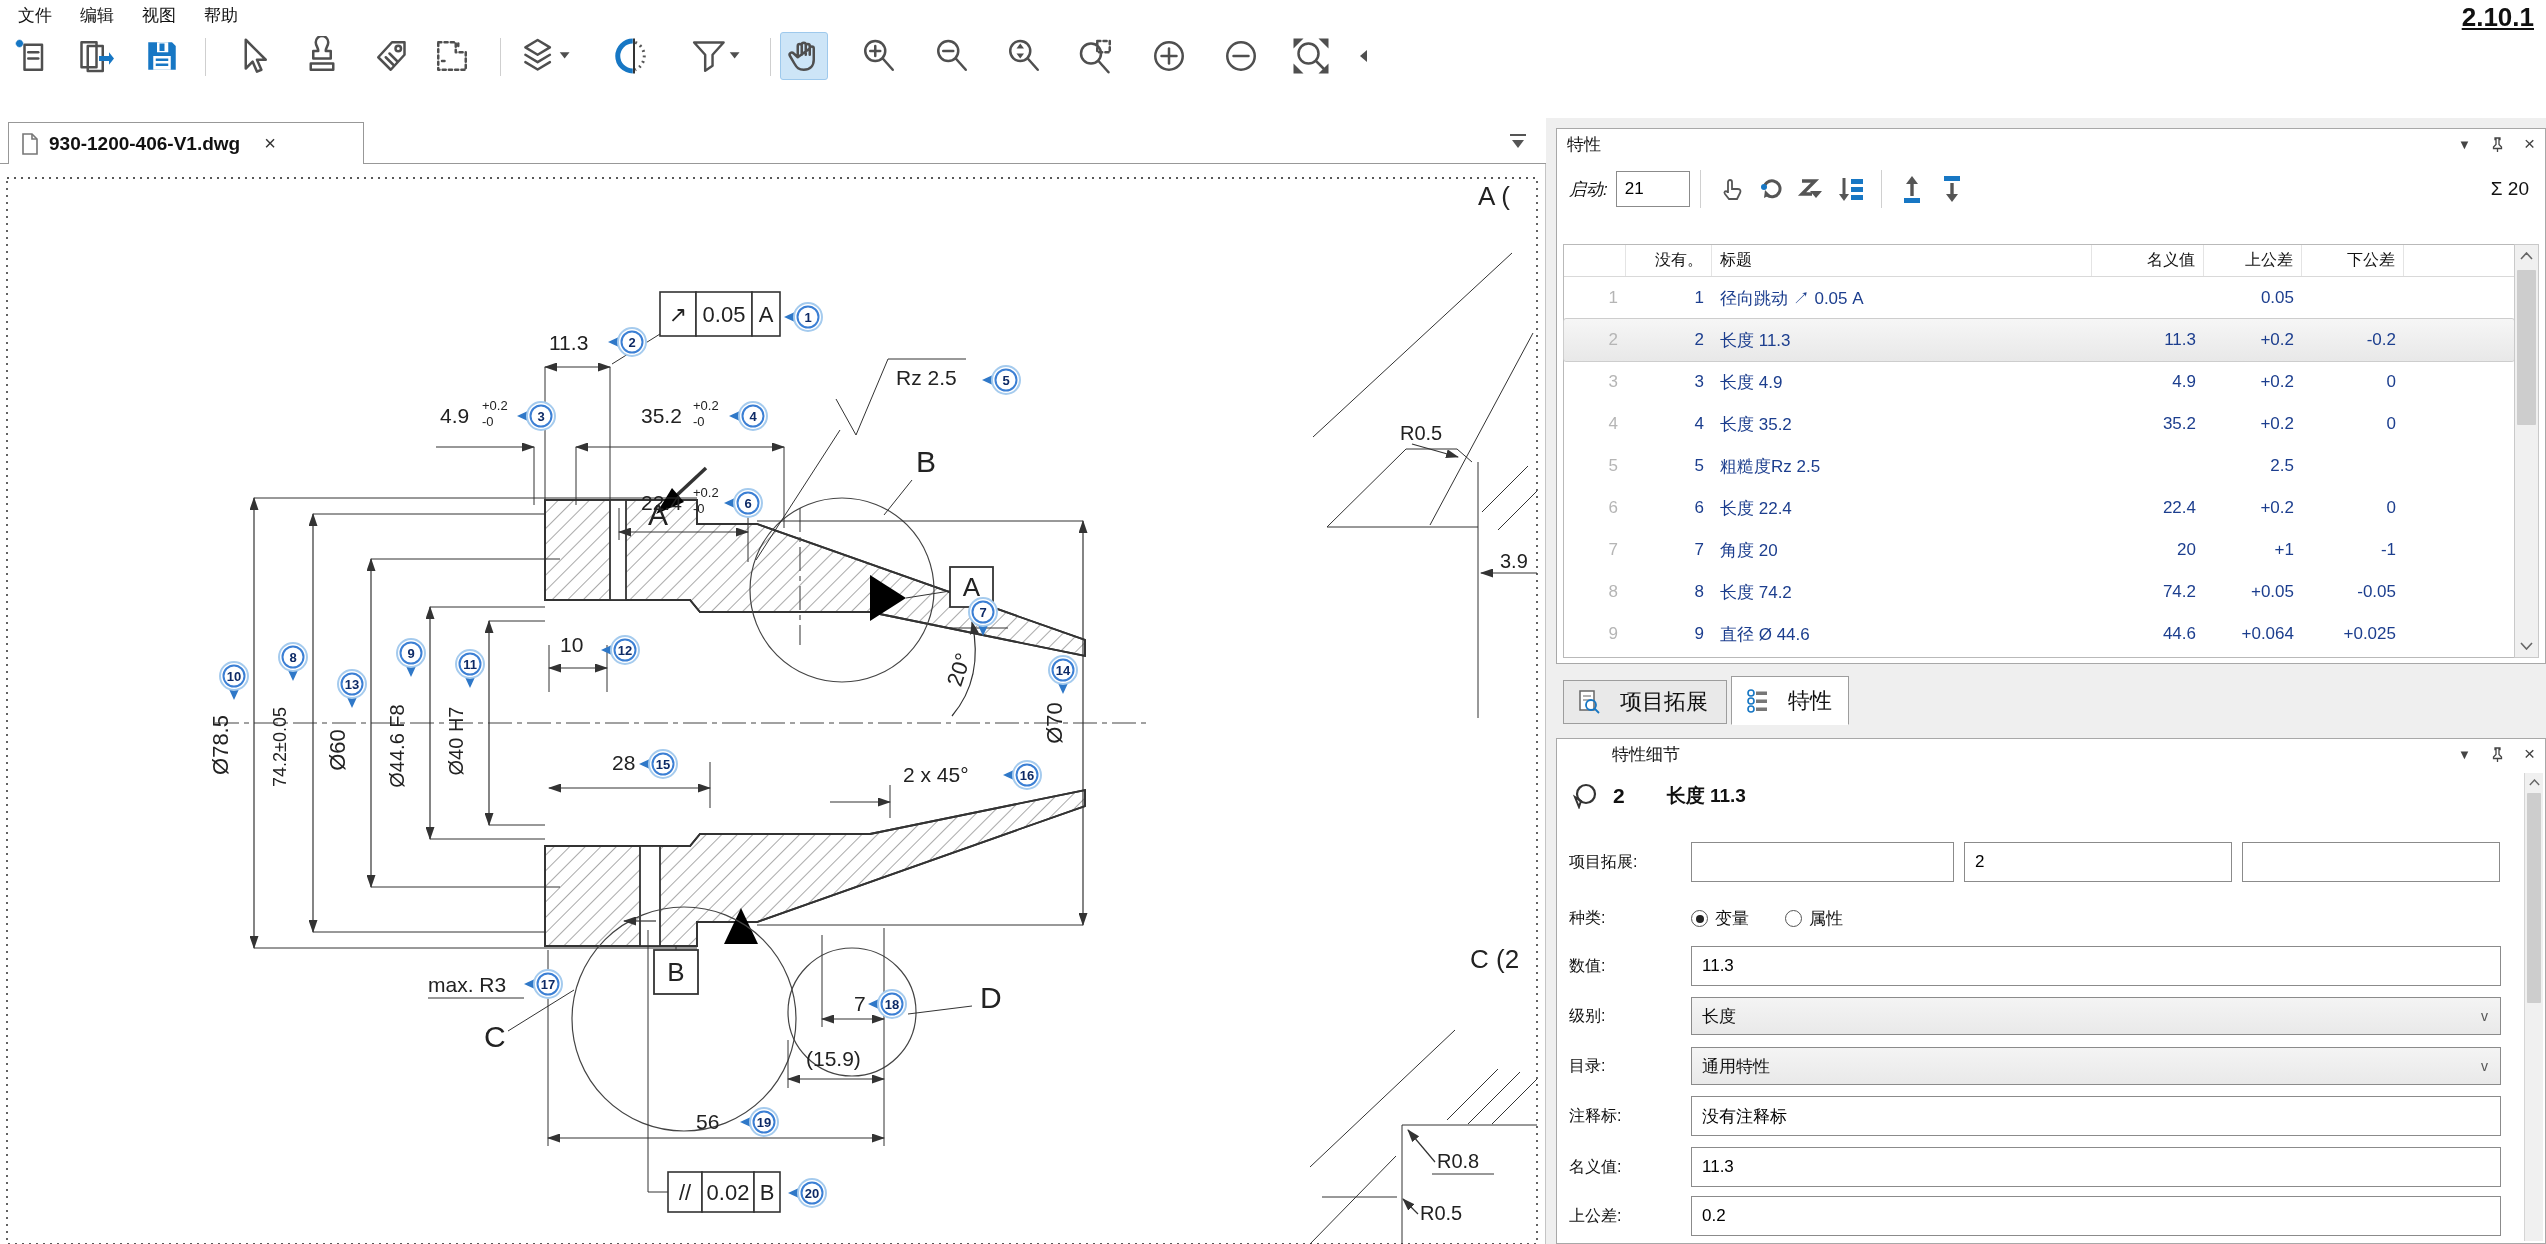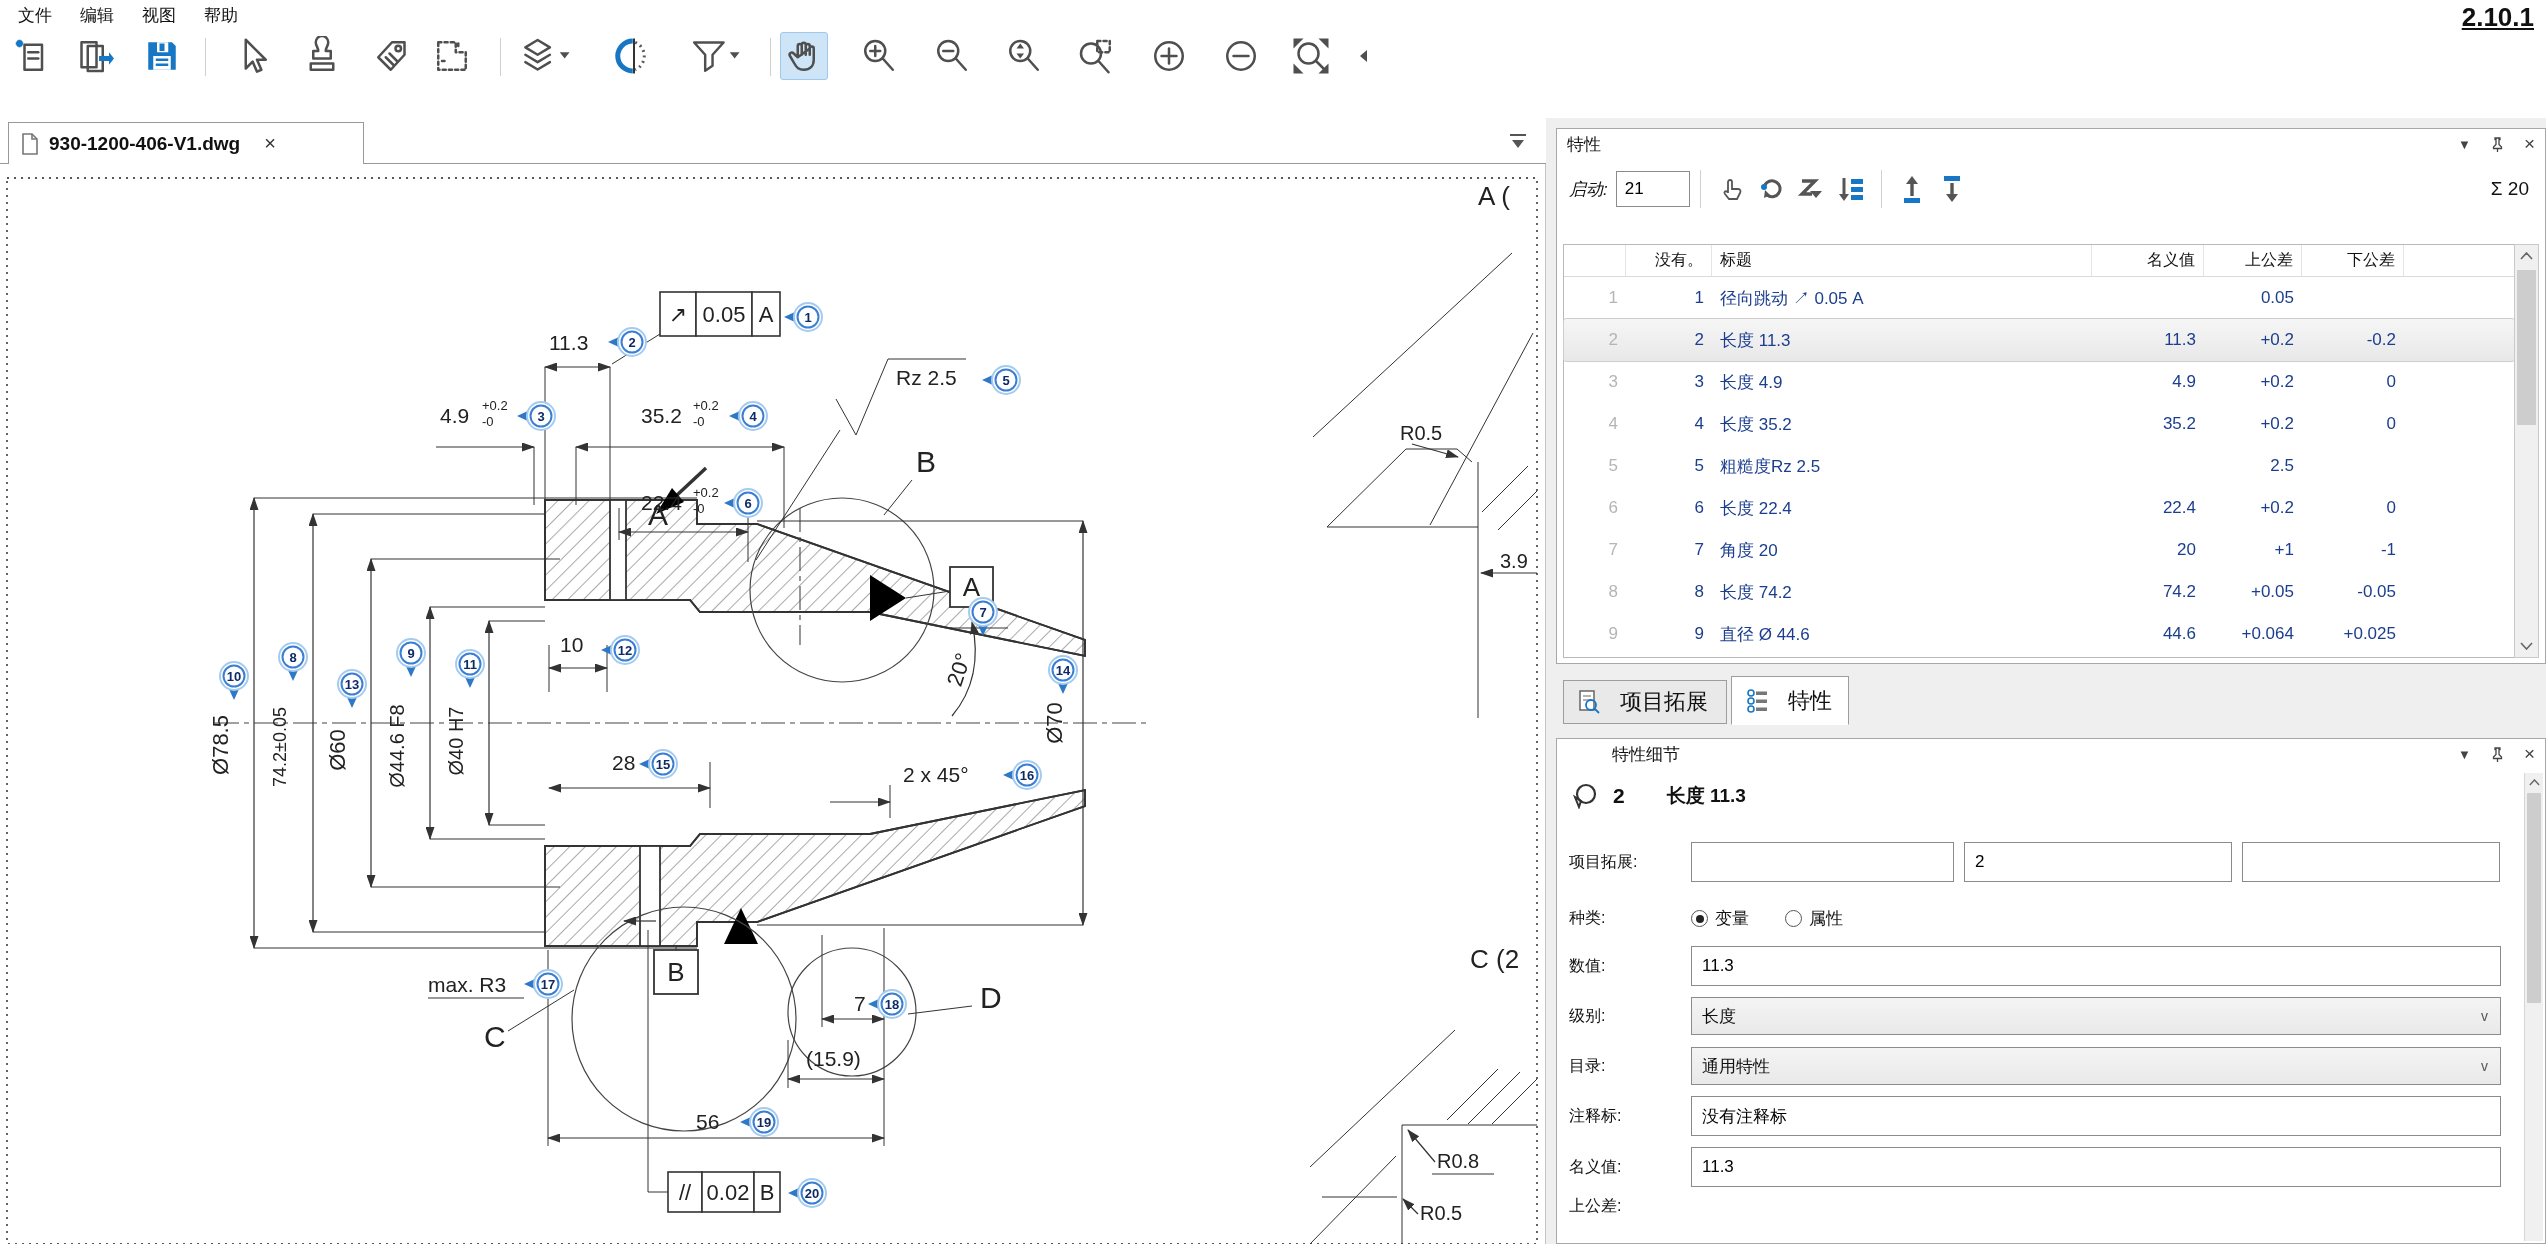--- a/index.html
+++ b/index.html
@@ -821,20 +821,21 @@
     <div class="frow" style="top:357px">
       <span class="flbl">注释标:</span>
       <input class="finput" style="width: 810px;" value="没有注释标">
     </div>
     <div class="frow" style="top:408px">
       <span class="flbl">名义值:</span>
       <input class="finput" style="width: 810px;" value="11.3">
     </div>
     <div class="frow" style="top:457px">
       <span class="flbl">上公差:</span>
+      <input class="finput" style="width: 810px;" value="0.2">
     </div>
 
     <div id="p2scroll">
       <div class="sbtn" style="height:18px">
         <svg width="11" height="7" viewBox="0 0 13 8">
             <polyline points="1,7 6.5,1 12,7" fill="none" stroke="#666" stroke-width="1.6"></polyline>
           </svg>
       </div>
       <div class="sthumb" style="top:20px;height:210px;left:2px;width:14px"></div>
     </div>

